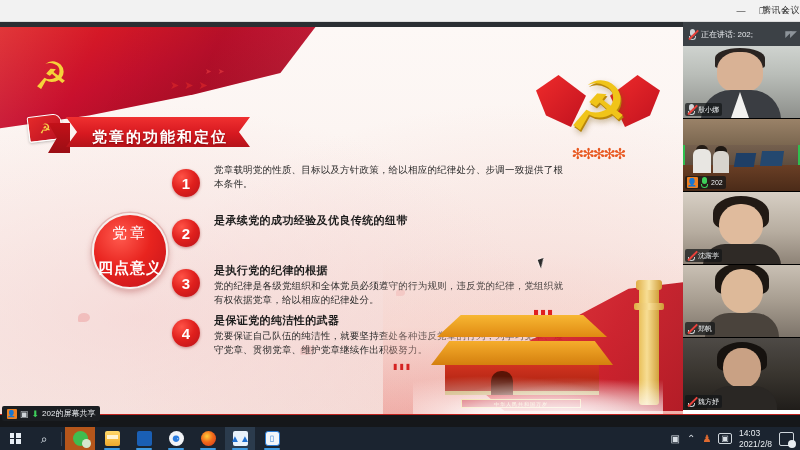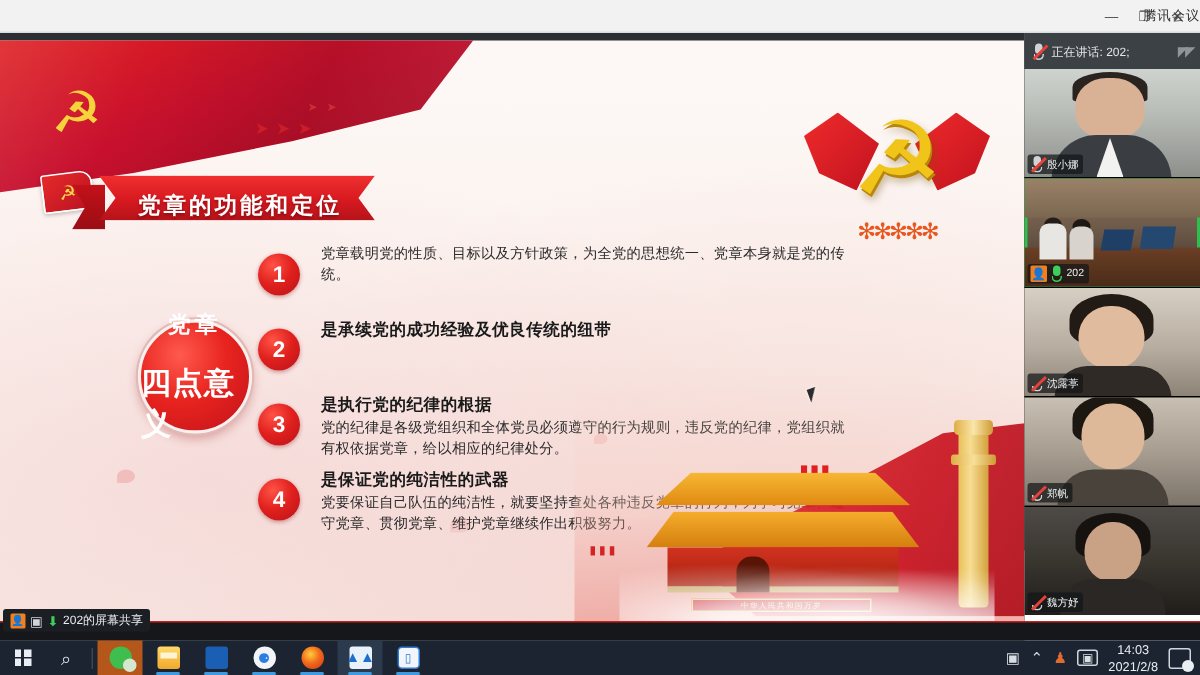--- a/index.html
+++ b/index.html
@@ -143,22 +143,22 @@
   .badge-circle {
     position: absolute; left: 92px; top: 186px;
     width: 76px; height: 76px; border-radius: 50%;
     background: radial-gradient(circle at 36% 30%, #ff5a4e 0%, #e8241f 45%, #c2121a 100%);
     border: 2px solid #f6f0ee;
     box-shadow: 0 0 0 1.5px #e2b9b6, 0 3px 7px rgba(150,20,20,.35);
     display: flex; flex-direction: column;
     align-items: center; justify-content: center;
     color: #fff;
   }
-  .badge-circle .l1 { font-size: 15px; font-weight: bold; letter-spacing: 3px; }
-  .badge-circle .l2 { font-size: 20px; font-weight: bold; letter-spacing: 1px; margin-top: 16px; }
+  .badge-circle .l1 { font-size: 15px; font-weight: normal; letter-spacing: 3px; }
+  .badge-circle .l2 { font-size: 15px; font-weight: bold; letter-spacing: 1px; margin-top: 16px; }
 
   
   .points { position: absolute; left: 172px; top: 136px; width: 400px; }
   .point { position: relative; min-height: 46px; margin-bottom: 4px; padding-left: 42px; }
   .num {
     position: absolute; left: 0; top: 6px;
     width: 28px; height: 28px; border-radius: 50%;
     background: radial-gradient(circle at 35% 28%, #ff5347 0%, #e0201d 48%, #b8121a 100%);
     color: #fff; font-size: 15px; font-weight: bold;
     display: flex; align-items: center; justify-content: center;
@@ -409,21 +409,21 @@
   .ic-store    { background: #f2f4f7; color:#2b7de0; border-radius:50%; }
   .ic-firefox  { background: radial-gradient(circle at 40% 35%, #ffcd3c 0%, #f26a1b 45%, #d1341b 100%); border-radius: 50%; }
   .ic-meeting  { background: #e9f2fb; color:#1f6fd0; font-size: 10px; }
   .ic-phone    { background: #f2f6fa; color:#2a7bd4; border:1.4px solid #2a7bd4; border-radius:3px; font-size:8px; }
 
   .tray {
     margin-left: auto; display: flex; align-items: center; gap: 7px;
     padding-right: 6px; color: #dfe5ea;
   }
   .tray-ic { font-size: 10px; color:#d8dee4; }
-  .clock { font-size: 8.5px; line-height: 10.5px; text-align: center; color:#e8edf1; }
+  .clock { font-size: 8.5px; line-height: 10.5px; text-align: left; color:#e8edf1; }
   .tray-note {
     width: 15px; height: 14px; border: 1.3px solid #cfd6dc; border-radius: 2px;
     position: relative;
   }
   .tray-note::after {
     content:""; position:absolute; right:-3px; bottom:-3px;
     width: 8px; height: 8px; border-radius: 50%; background:#e8edf1;
   }
 </style>
 </head>
@@ -467,21 +467,21 @@
       </div>
 
       <div class="badge-circle">
         <div class="l1">党章</div>
         <div class="l2">四点意义</div>
       </div>
 
       <div class="points">
         <div class="point">
           <div class="num">1</div>
-          <div class="p-body">党章载明党的性质、目标以及方针政策，为全党的思想统一、党章本身就是党的传统。</div>
+          <div class="p-body">党章载明党的性质、目标以及方针政策，给以相应的纪律处分、步调一致提供了根本条件。</div>
         </div>
         <div class="point">
           <div class="num">2</div>
           <div class="p-title">是承续党的成功经验及优良传统的纽带</div>
         </div>
         <div class="point">
           <div class="num">3</div>
           <div class="p-title">是执行党的纪律的根据</div>
           <div class="p-body">党的纪律是各级党组织和全体党员必须遵守的行为规则，违反党的纪律，党组织就有权依据党章，给以相应的纪律处分。</div>
         </div>

